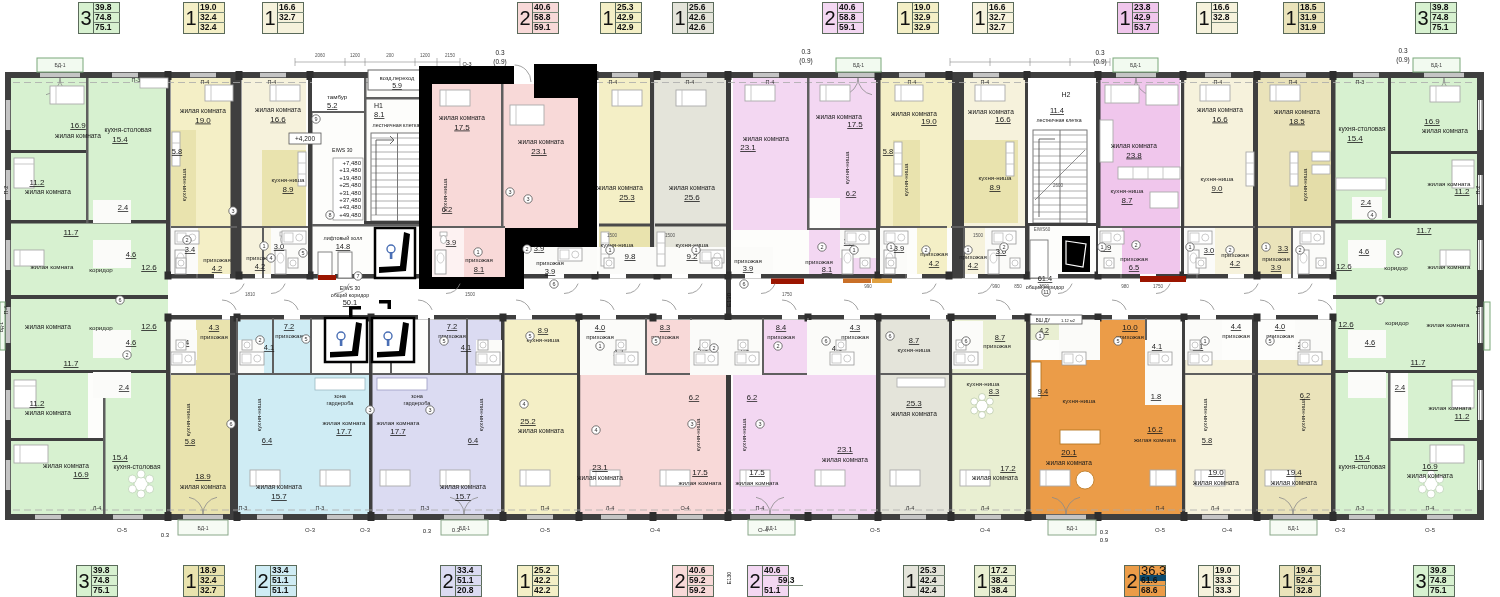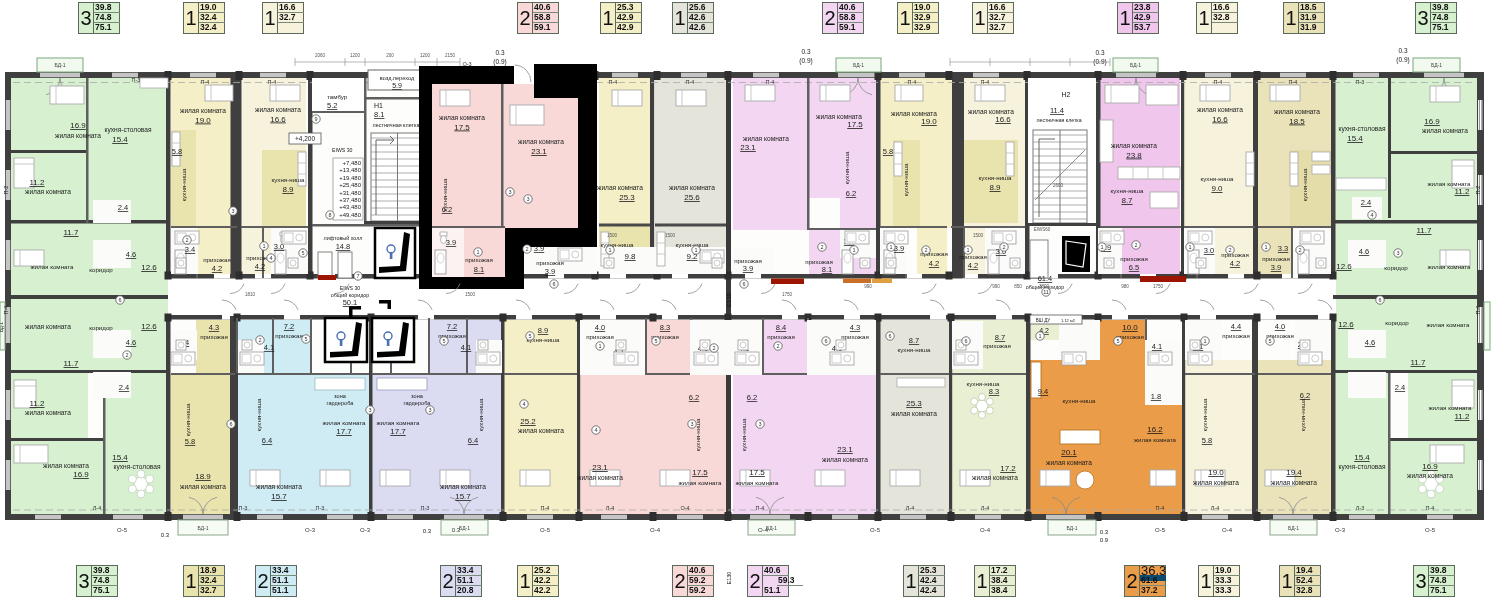--- a/index.html
+++ b/index.html
@@ -2046,21 +2046,21 @@
       <div style="position:absolute;left:0;top:0;width:14px;height:30px;border-right:1px solid #5a6a5a;font-size:20px;text-align:center;line-height:30px;color:#111;">1</div>
       <div style="position:absolute;left:15px;top:0px;width:25px;height:9px;border-bottom:1px solid #7a8a7a;font-size:8.5px;font-weight:bold;color:#111;line-height:9px;padding-left:1px;">17.2</div>
       <div style="position:absolute;left:15px;top:10px;width:25px;height:9px;border-bottom:1px solid #7a8a7a;font-size:8.5px;font-weight:bold;color:#111;line-height:9px;padding-left:1px;">38.4</div>
       <div style="position:absolute;left:15px;top:20px;width:25px;height:9px;font-size:8.5px;font-weight:bold;color:#111;line-height:9px;padding-left:1px;">38.4</div>
     </div>
 
 <div style="position:absolute;left:1124px;top:565px;width:40px;height:30px;background:#eb9c48;border:1px solid #5a6a5a;font-family:'Liberation Sans',sans-serif;">
       <div style="position:absolute;left:0;top:0;width:14px;height:30px;border-right:1px solid #5a6a5a;font-size:20px;text-align:center;line-height:30px;color:#111;">2</div>
       <div style="position:absolute;left:15px;top:0px;width:25px;height:9px;border-bottom:6px solid #0c4a6e;font-size:13px;font-weight:normal;color:#111;line-height:9px;padding-left:1px;">36.3</div>
       <div style="position:absolute;left:15px;top:10px;width:25px;height:9px;border-bottom:1px solid #7a8a7a;font-size:8.5px;font-weight:bold;color:#111;line-height:9px;padding-left:1px;">61.6</div>
-      <div style="position:absolute;left:15px;top:20px;width:25px;height:9px;font-size:8.5px;font-weight:bold;color:#111;line-height:9px;padding-left:1px;">37.2</div>
+      <div style="position:absolute;left:15px;top:20px;width:25px;height:9px;font-size:8.5px;font-weight:bold;color:#111;line-height:9px;padding-left:1px;">68.6</div>
     </div>
 
 <div style="position:absolute;left:1198px;top:565px;width:40px;height:30px;background:#f6f2dc;border:1px solid #5a6a5a;font-family:'Liberation Sans',sans-serif;">
       <div style="position:absolute;left:0;top:0;width:14px;height:30px;border-right:1px solid #5a6a5a;font-size:20px;text-align:center;line-height:30px;color:#111;">1</div>
       <div style="position:absolute;left:15px;top:0px;width:25px;height:9px;border-bottom:1px solid #7a8a7a;font-size:8.5px;font-weight:bold;color:#111;line-height:9px;padding-left:1px;">19.0</div>
       <div style="position:absolute;left:15px;top:10px;width:25px;height:9px;border-bottom:1px solid #7a8a7a;font-size:8.5px;font-weight:bold;color:#111;line-height:9px;padding-left:1px;">33.3</div>
       <div style="position:absolute;left:15px;top:20px;width:25px;height:9px;font-size:8.5px;font-weight:bold;color:#111;line-height:9px;padding-left:1px;">33.3</div>
     </div>
 
 <div style="position:absolute;left:1279px;top:565px;width:40px;height:30px;background:#eae3ba;border:1px solid #5a6a5a;font-family:'Liberation Sans',sans-serif;">

